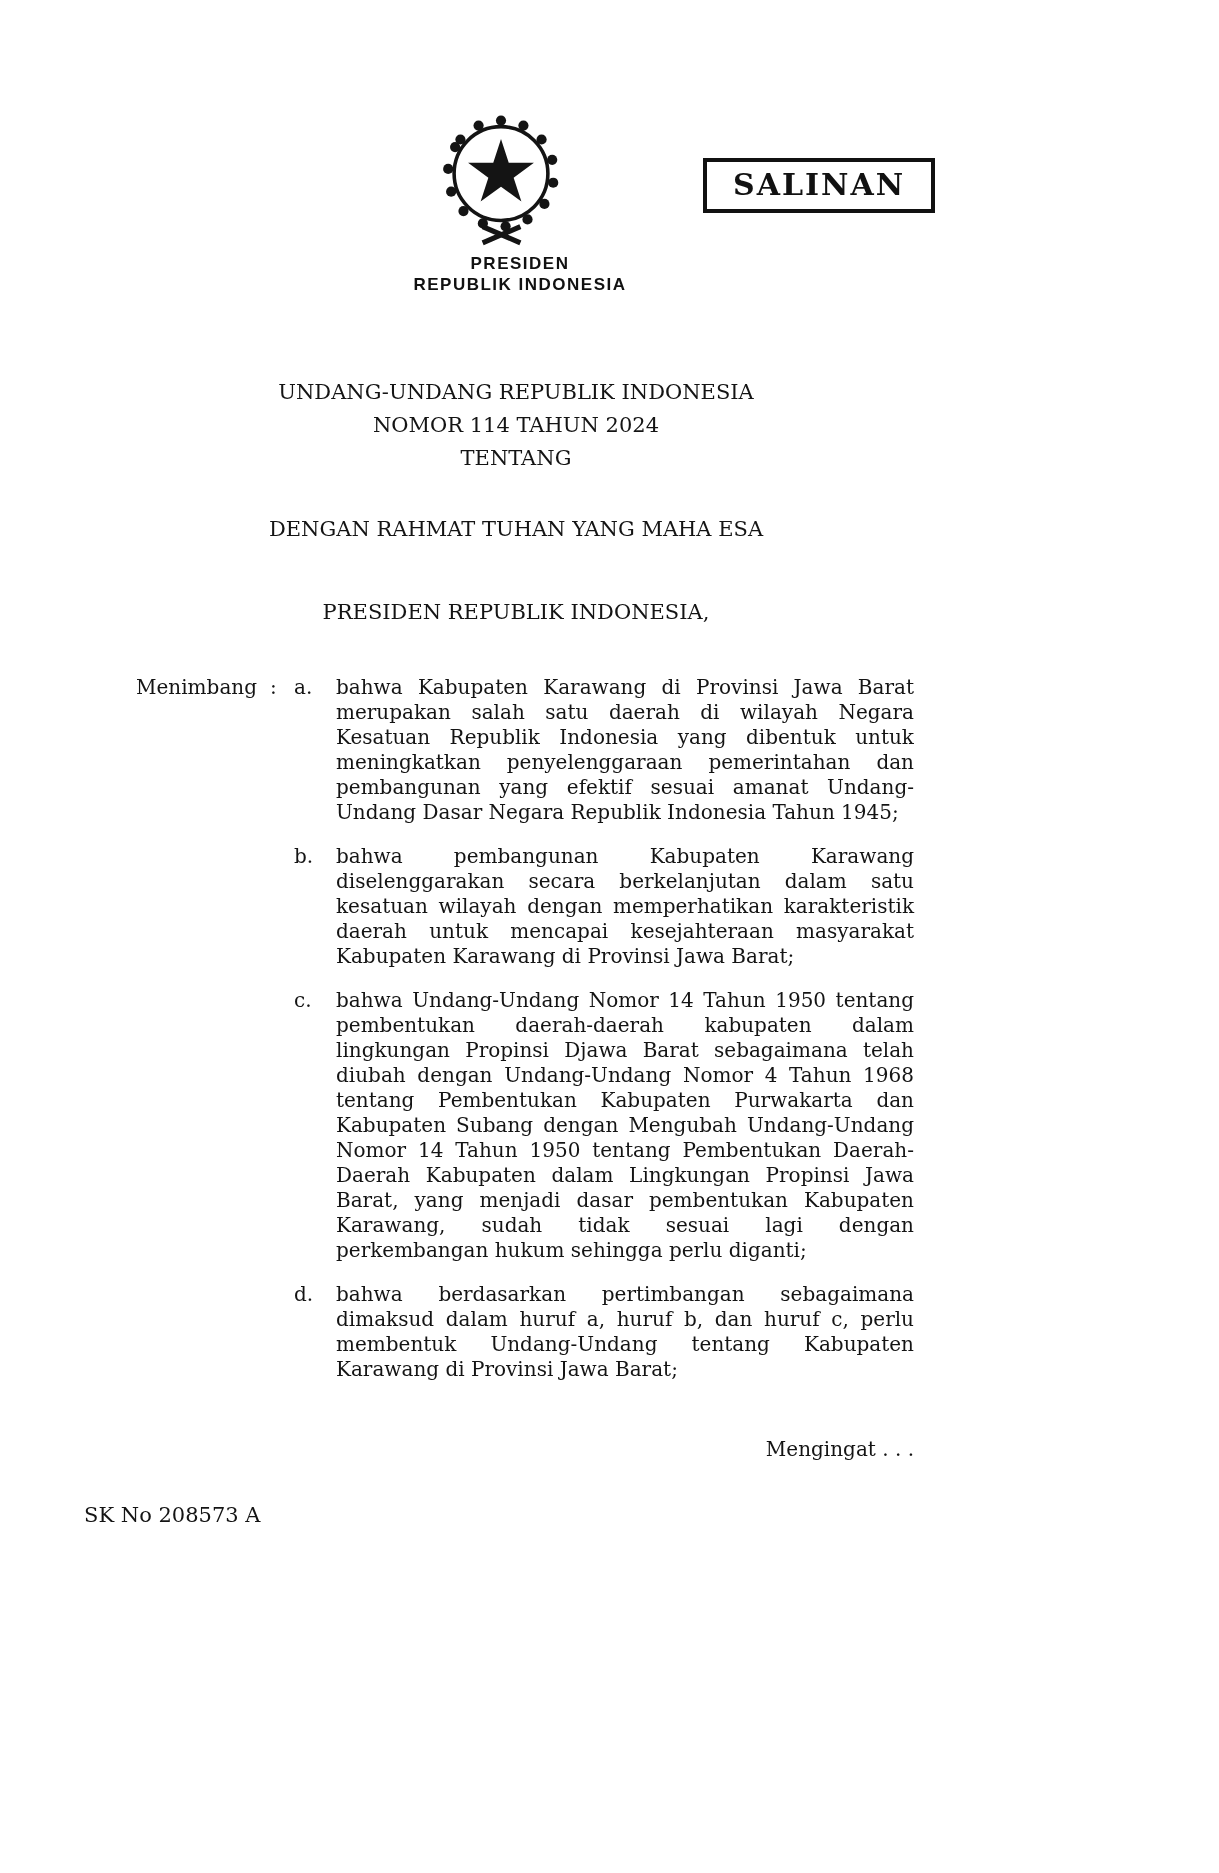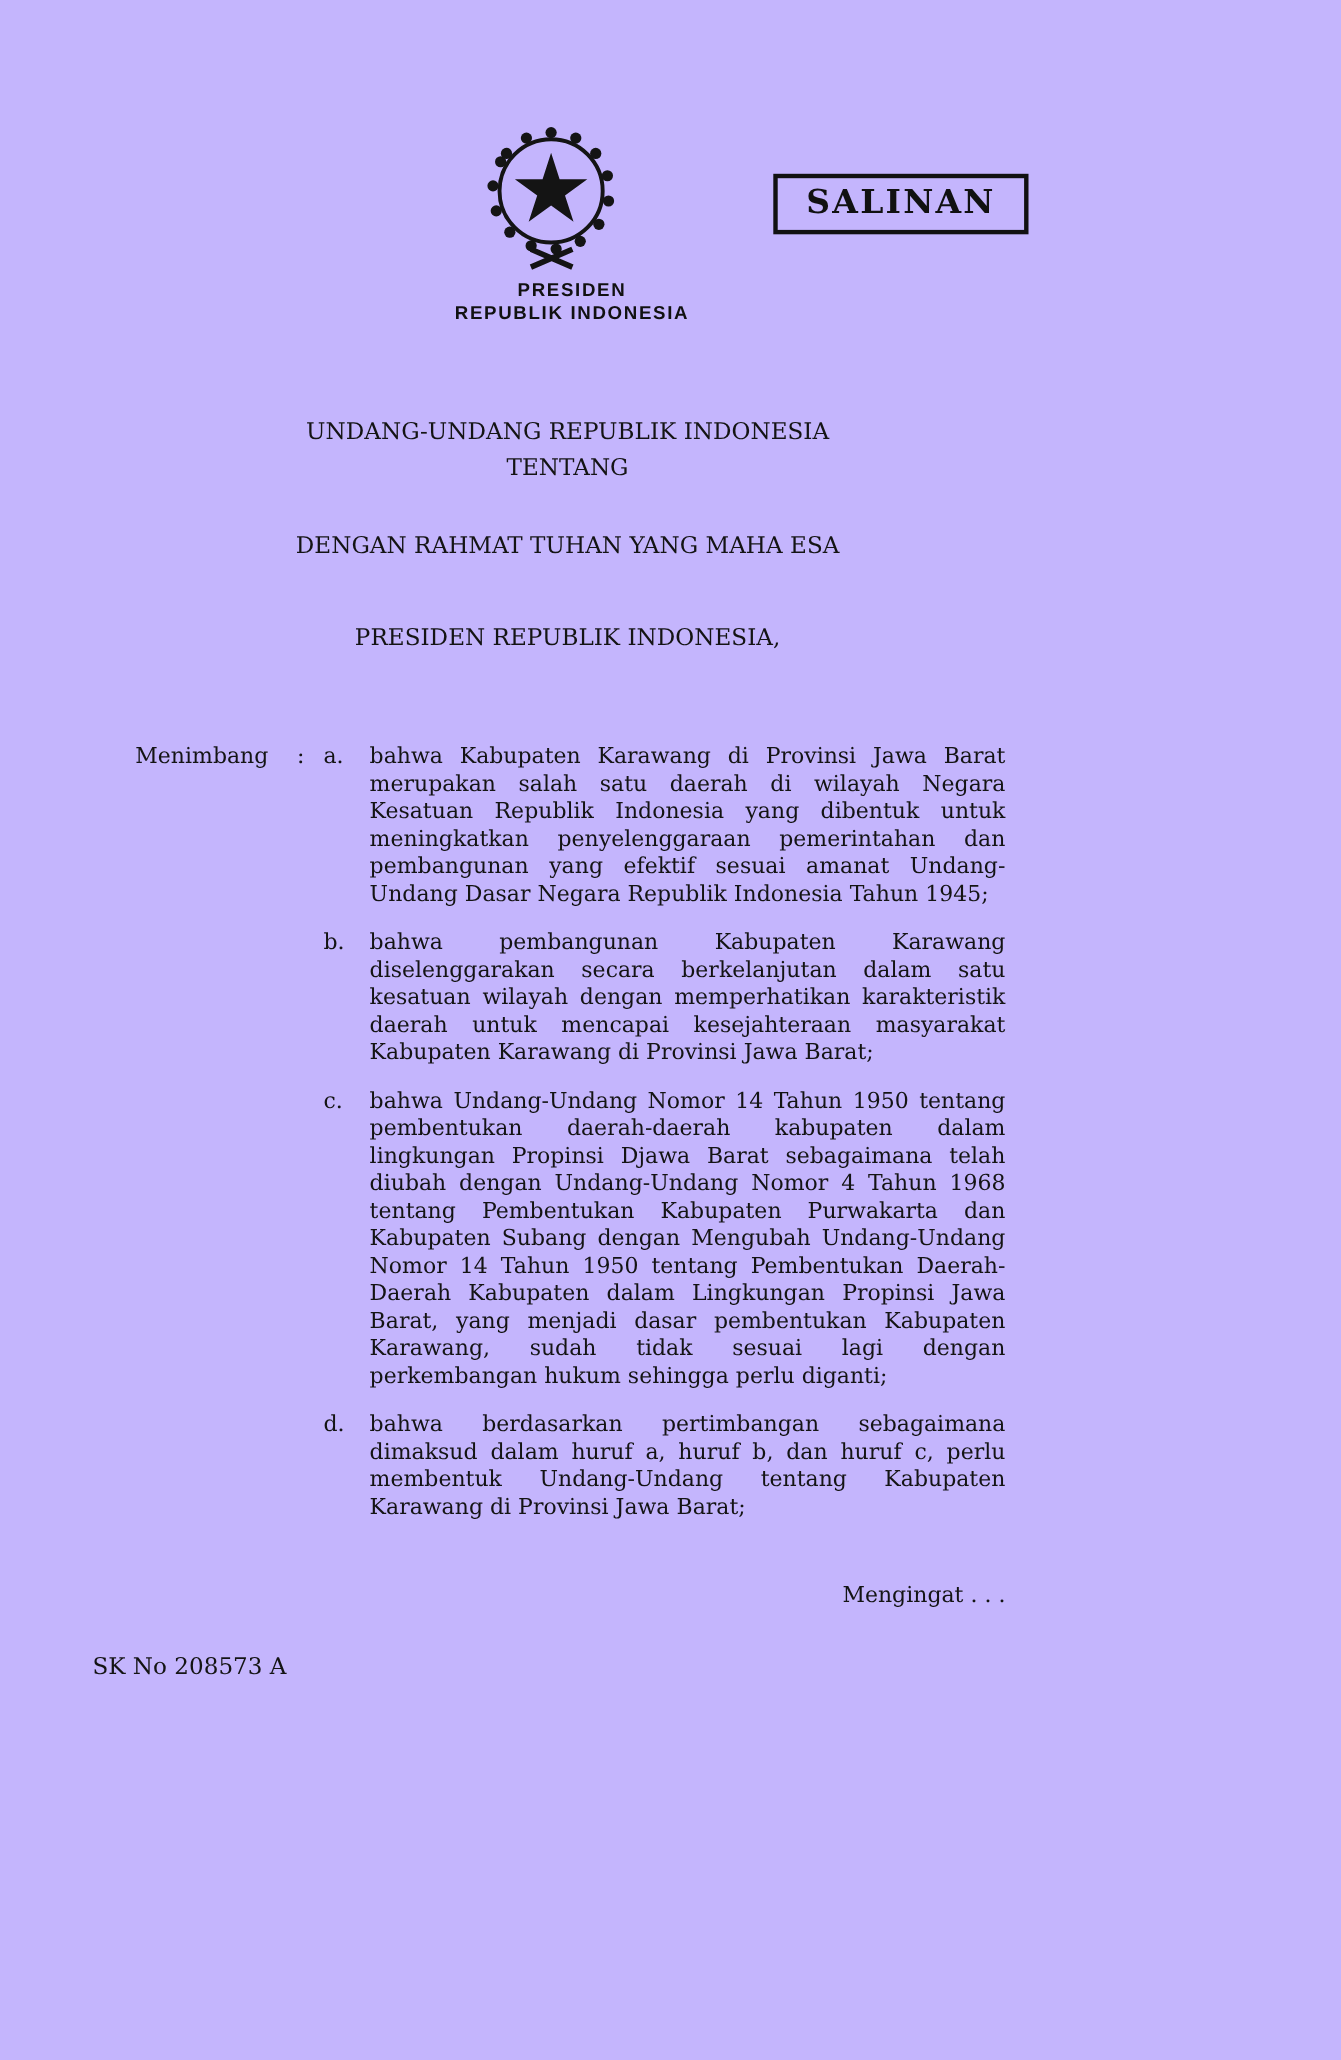--- a/index.html
+++ b/index.html
@@ -2,21 +2,21 @@
 <html><head>
 <meta charset="utf-8">
 <style>
   * { margin: 0; padding: 0; box-sizing: border-box; }
   html, body { background: #e8e8e8; }
   .page {
     position: relative;
     width: 1219px;
     height: 1873px;
     margin: 0 auto;
-    background: #c4b5fd;
+    background: #ffffff;
     font-family: "DejaVu Serif", serif;
     color: #1c1c1c;
     overflow: hidden;
   }
 
   
   .emblem {
     position: absolute;
     top: 92px;
     left: 434px;
@@ -70,21 +70,21 @@
   
   .body-block {
     position: absolute;
     top: 675px;
     left: 123px;
     width: 791px;
     font-size: 20px;
     color: #141414;
   }
   .menimbang-row { display: flex; align-items: flex-start; }
-  .m-label { width: 147px; line-height: 25px; }
+  .m-label { width: 147px; line-height: 25px; text-align: center; }
   .m-colon { width: 24px; line-height: 25px; text-align: left; }
   .m-items { flex: 1; }
   .m-item { display: flex; margin-bottom: 19px; }
   .m-item:last-child { margin-bottom: 0; }
   .m-letter { width: 42px; line-height: 25px; }
   .m-text { flex: 1; text-align: justify; line-height: 25px; }
 
   .continuation {
     margin-top: 55px;
     text-align: right;
@@ -134,20 +134,21 @@
 
   <div class="salinan">SALINAN</div>
 
   <div class="letterhead">
     <div class="lh-line">PRESIDEN</div>
     <div class="lh-line">REPUBLIK INDONESIA</div>
   </div>
 
   <div class="title-block">
     <div class="title-line">UNDANG-UNDANG REPUBLIK INDONESIA</div>
+    <div class="title-line">NOMOR 114 TAHUN 2024</div>
     <div class="title-line">TENTANG</div>
     <div class="title-invocation">DENGAN RAHMAT TUHAN YANG MAHA ESA</div>
     <div class="title-authority">PRESIDEN REPUBLIK INDONESIA,</div>
   </div>
 
   <div class="body-block">
     <div class="menimbang-row">
       <div class="m-label">Menimbang</div>
       <div class="m-colon">:</div>
       <div class="m-items">

